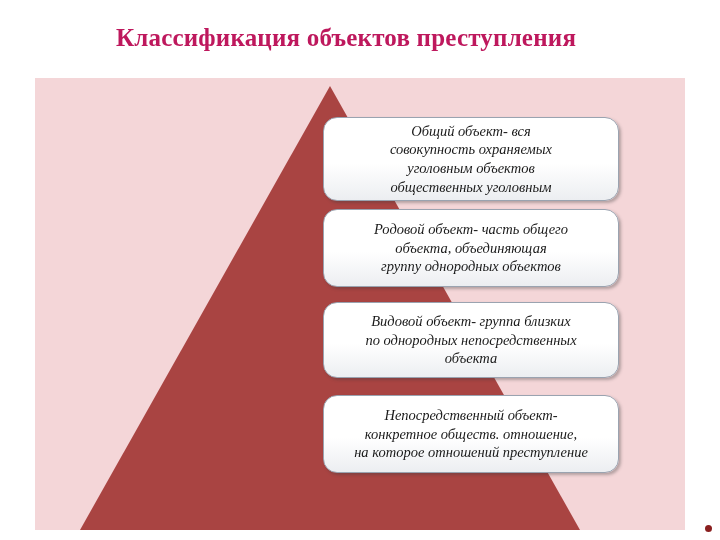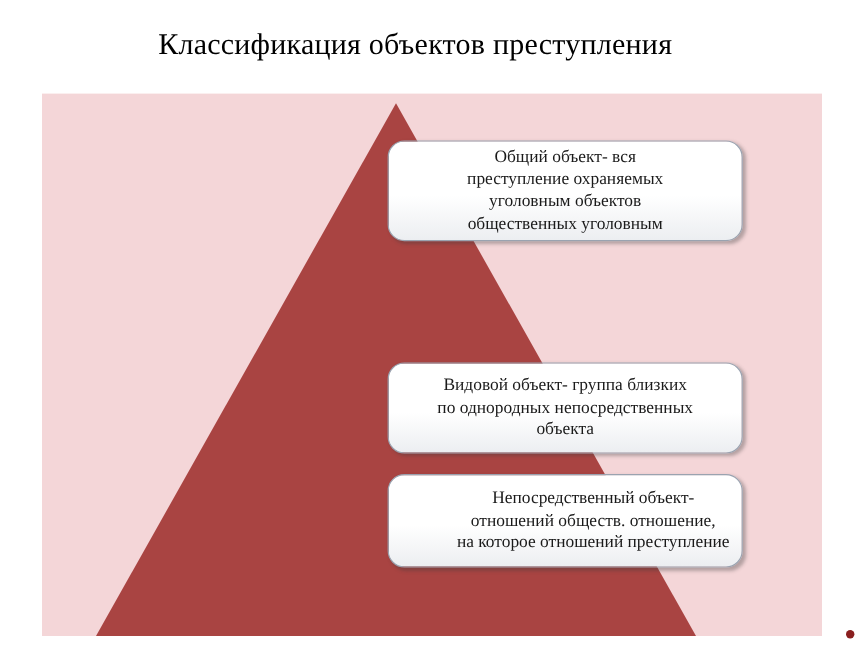--- a/index.html
+++ b/index.html
@@ -19,22 +19,22 @@
     height: 540px;
   }
   .slide-title {
     position: absolute;
     left: 0;
     top: 24px;
     width: 692px;
     text-align: center;
     font-family: "Liberation Serif", serif;
     font-size: 25px;
-    font-weight: normal;
-    color: #000000;
+    font-weight: bold;
+    color: #be185d;
     letter-spacing: 0.2px;
   }
   .canvas {
     position: absolute;
     left: 35px;
     top: 78px;
     width: 650px;
     height: 452px;
     background: #f4d6d8;
     overflow: hidden;
@@ -62,25 +62,26 @@
     box-shadow: 2px 2px 3px rgba(60,60,60,0.35);
     display: flex;
     align-items: center;
     justify-content: center;
     text-align: center;
     color: #1a1a1a;
     font-family: "Liberation Serif", serif;
     font-size: 14.5px;
     line-height: 1.28;
     padding: 4px 10px;
+    font-style: italic;
   }
   .cbox.b0 { left: 288px; top: 39px;  width: 296px; height: 84px; }
   .cbox.b1 { left: 288px; top: 131px; width: 296px; height: 78px; }
   .cbox.b2 { left: 288px; top: 224px; width: 296px; height: 76px; }
-  .cbox.b3 { left: 288px; top: 317px; width: 296px; height: 78px; justify-content: flex-end; }
+  .cbox.b3 { left: 288px; top: 317px; width: 296px; height: 78px; }
   .cbox span { display: block; }
   .bullet-dot {
     position: absolute;
     right: 8px;
     bottom: 8px;
     width: 7px;
     height: 7px;
     border-radius: 50%;
     background: #8a1f1f;
   }
@@ -96,39 +97,46 @@
 
     <svg class="pyramid" viewBox="0 0 650 452" preserveAspectRatio="none">
       <polygon points="295,8 545,452 45,452" fill="#a94442"></polygon>
     </svg>
 
     <div class="boxes">
 
       <div class="cbox b0">
         <div>
           <span>Общий объект- вся</span>
-          <span>преступление охраняемых</span>
+          <span>совокупность охраняемых</span>
           <span>уголовным объектов</span>
           <span>общественных уголовным</span>
         </div>
       </div>
 
+      <div class="cbox b1">
+        <div>
+          <span>Родовой объект- часть общего</span>
+          <span>объекта, объединяющая</span>
+          <span>группу однородных объектов</span>
+        </div>
+      </div>
 
       <div class="cbox b2">
         <div>
           <span>Видовой объект- группа близких</span>
           <span>по однородных непосредственных</span>
           <span>объекта</span>
         </div>
       </div>
 
       <div class="cbox b3">
         <div>
           <span>Непосредственный объект-</span>
-          <span>отношений обществ. отношение,</span>
+          <span>конкретное обществ. отношение,</span>
           <span>на которое отношений  преступление</span>
         </div>
       </div>
 
     </div>
   </div>
 
   <div class="bullet-dot"></div>
 </div>
 

